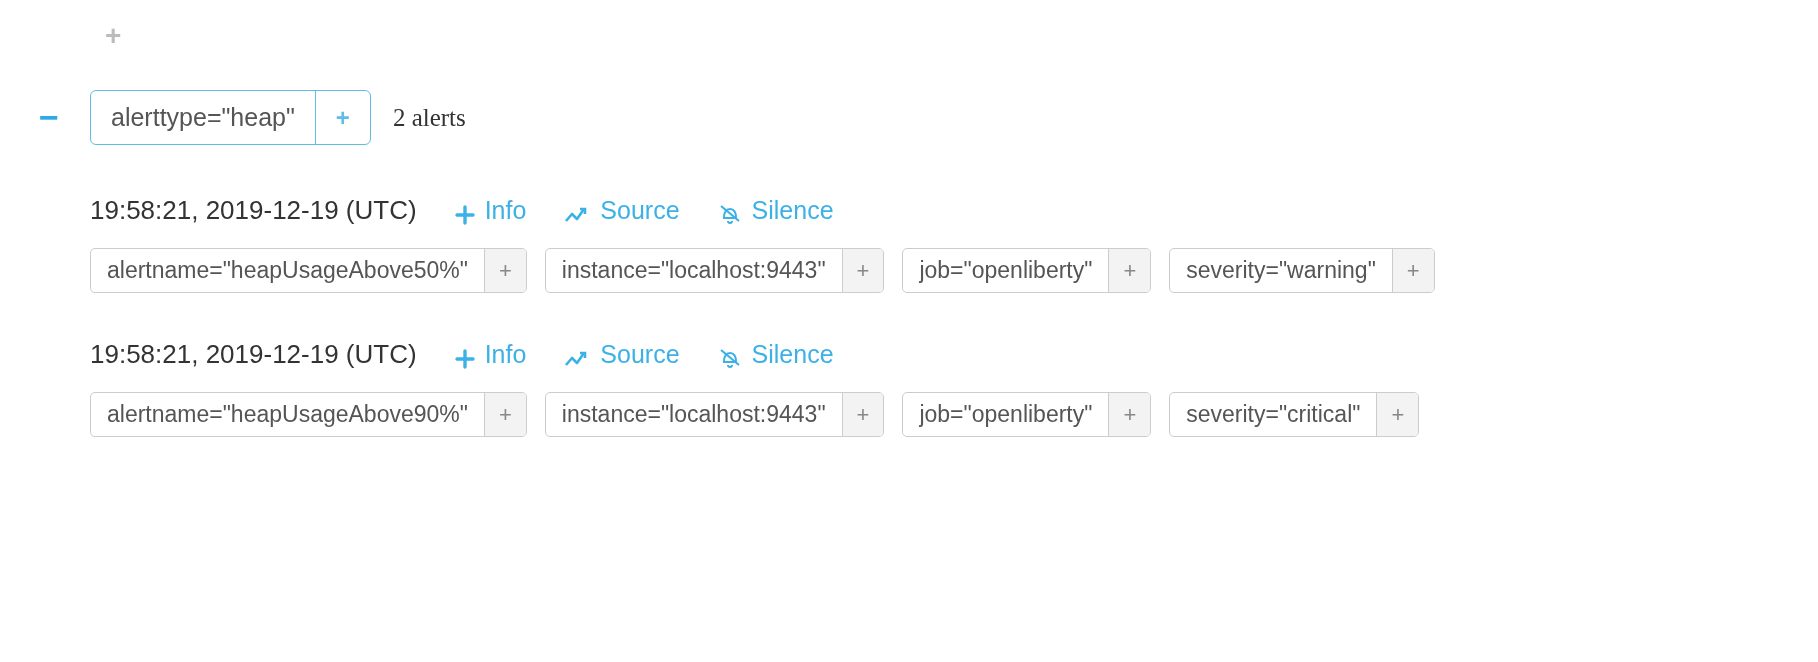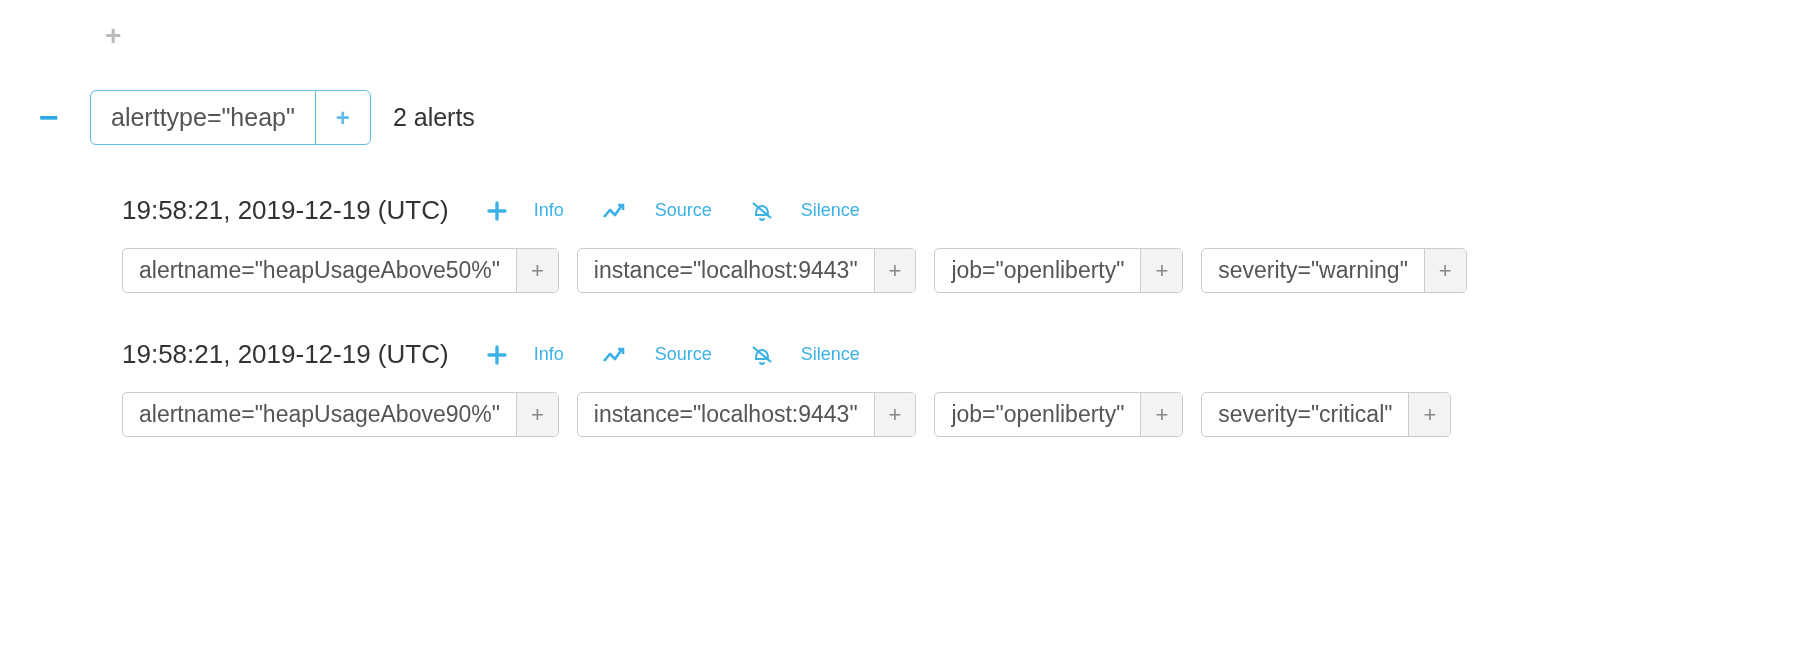--- a/index.html
+++ b/index.html
@@ -58,41 +58,42 @@
     color: #61bde6;
     font-size: 24px;
     font-weight: 700;
     display: flex;
     align-items: center;
     cursor: pointer;
   }
   .alert-count {
     color: #333;
     font-size: 25px;
+    font-family: Liberation Serif, serif;
   }
   .alert-block {
-    margin-left: 92px;
+    margin-left: 60px;
     margin-bottom: 46px;
   }
   .alert-header {
     display: flex;
     align-items: center;
     gap: 38px;
     margin-bottom: 22px;
   }
   .timestamp {
     color: #333;
     font-size: 26px;
   }
   .action-link {
     display: inline-flex;
-    align-items: center;
-    gap: 27px;
+    align-items: flex-end;
+    gap: 10px;
     color: #3cb1e6;
-    font-size: 18px;
+    font-size: 25px;
     cursor: pointer;
   }
   .action-link svg {
     stroke: #3cb1e6;
     fill: #3cb1e6;
   }
   .labels-row {
     display: flex;
     flex-wrap: wrap;
     gap: 18px;

